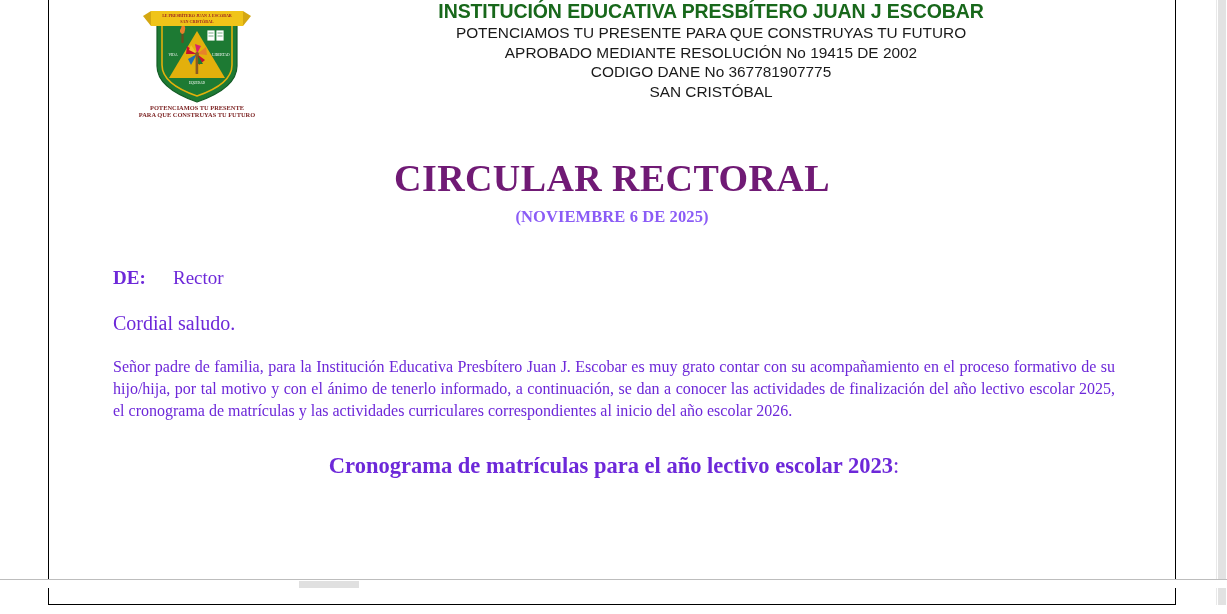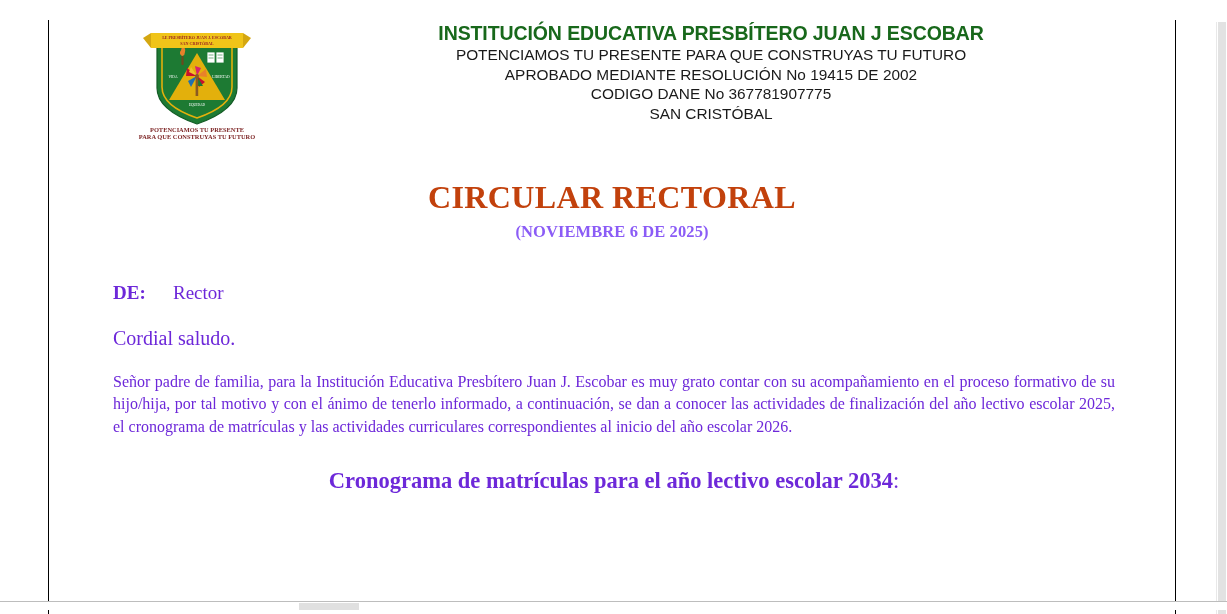--- a/index.html
+++ b/index.html
@@ -12,21 +12,20 @@
   body {
     font-family: "Liberation Serif", "DejaVu Serif", serif;
   }
 
   
   #viewer {
     position: relative;
     width: 1227px;
     height: 588px;
     background: #ffffff;
-    margin-top: 22px;
   }
   #vscroll {
     position: absolute;
     top: 0; right: 0;
     width: 11px; height: 605px;
     background: #ffffff;
     border-left: 1px solid #e8e8e8;
   }
   #vscroll-thumb {
     position: absolute;
@@ -106,25 +105,25 @@
     color: #1a1a1a;
     white-space: nowrap;
   }
 
   
   .doc-title-block {
     margin-top: 32px;
     text-align: center;
   }
   .doc-title {
-    font-size: 32px;
+    font-size: 38px;
     font-weight: bold;
     letter-spacing: 0.4px;
     line-height: 1.1;
-    color: #c2410c;
+    color: #701a75;
   }
   .doc-subtitle {
     margin-top: 7px;
     font-size: 16.5px;
     font-weight: bold;
     letter-spacing: 0.1px;
     color: #8b5cf6;
   }
 
   
@@ -257,21 +256,21 @@
           <span class="kv-key">DE:</span><span class="kv-val">Rector</span>
         </div>
 
 
 
         <div class="greeting">Cordial saludo.</div>
 
         <div class="para">Señor padre de familia, para la Institución Educativa Presbítero Juan J. Escobar es muy grato contar con su acompañamiento en el proceso formativo de su hijo/hija, por tal motivo y con el ánimo de tenerlo informado, a continuación, se dan a conocer las actividades de finalización del año lectivo escolar 2025, el cronograma de matrículas y las actividades curriculares correspondientes al inicio del año escolar 2026.</div>
 
         <div class="section-head">
-          <span>Cronograma de matrículas para el año lectivo escolar 2034</span><span class="colon">:</span>
+          <span>Cronograma de matrículas para el año lectivo escolar 2023</span><span class="colon">:</span>
         </div>
 
       </div>
     </div>
   </div>
 
   <div id="vscroll">
     <div id="vscroll-thumb"></div>
   </div>
   <div id="hscroll">

